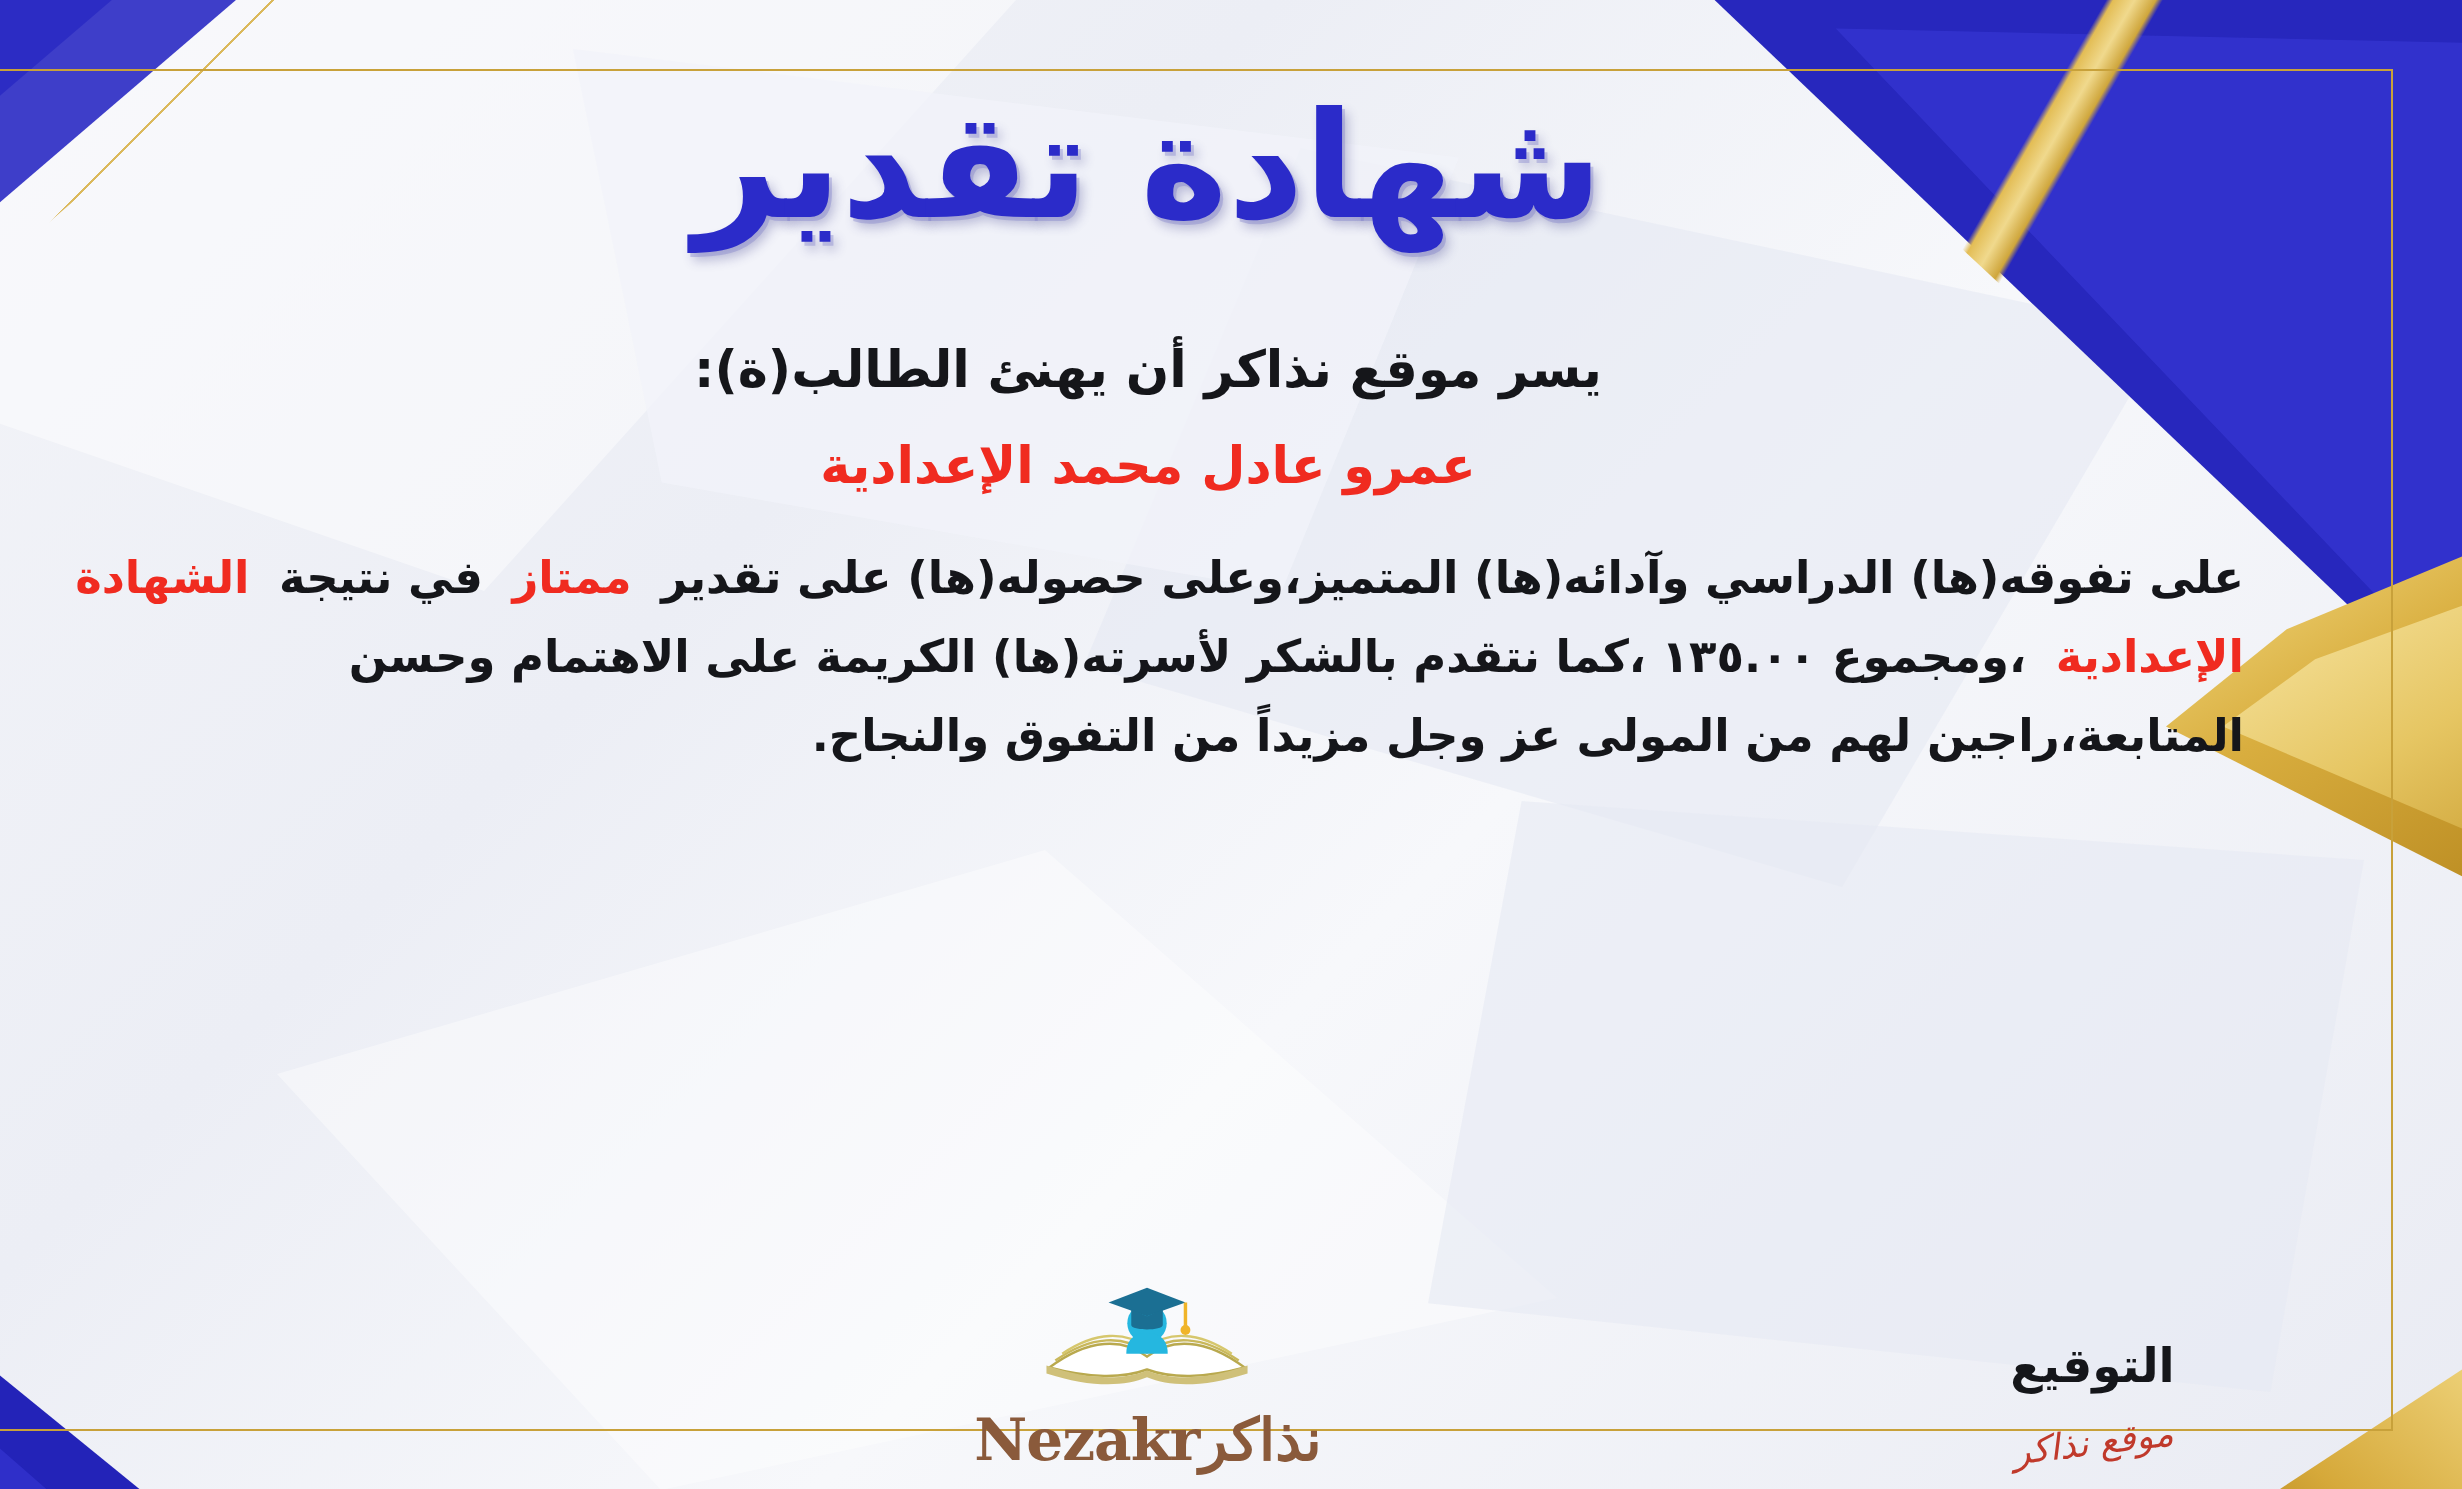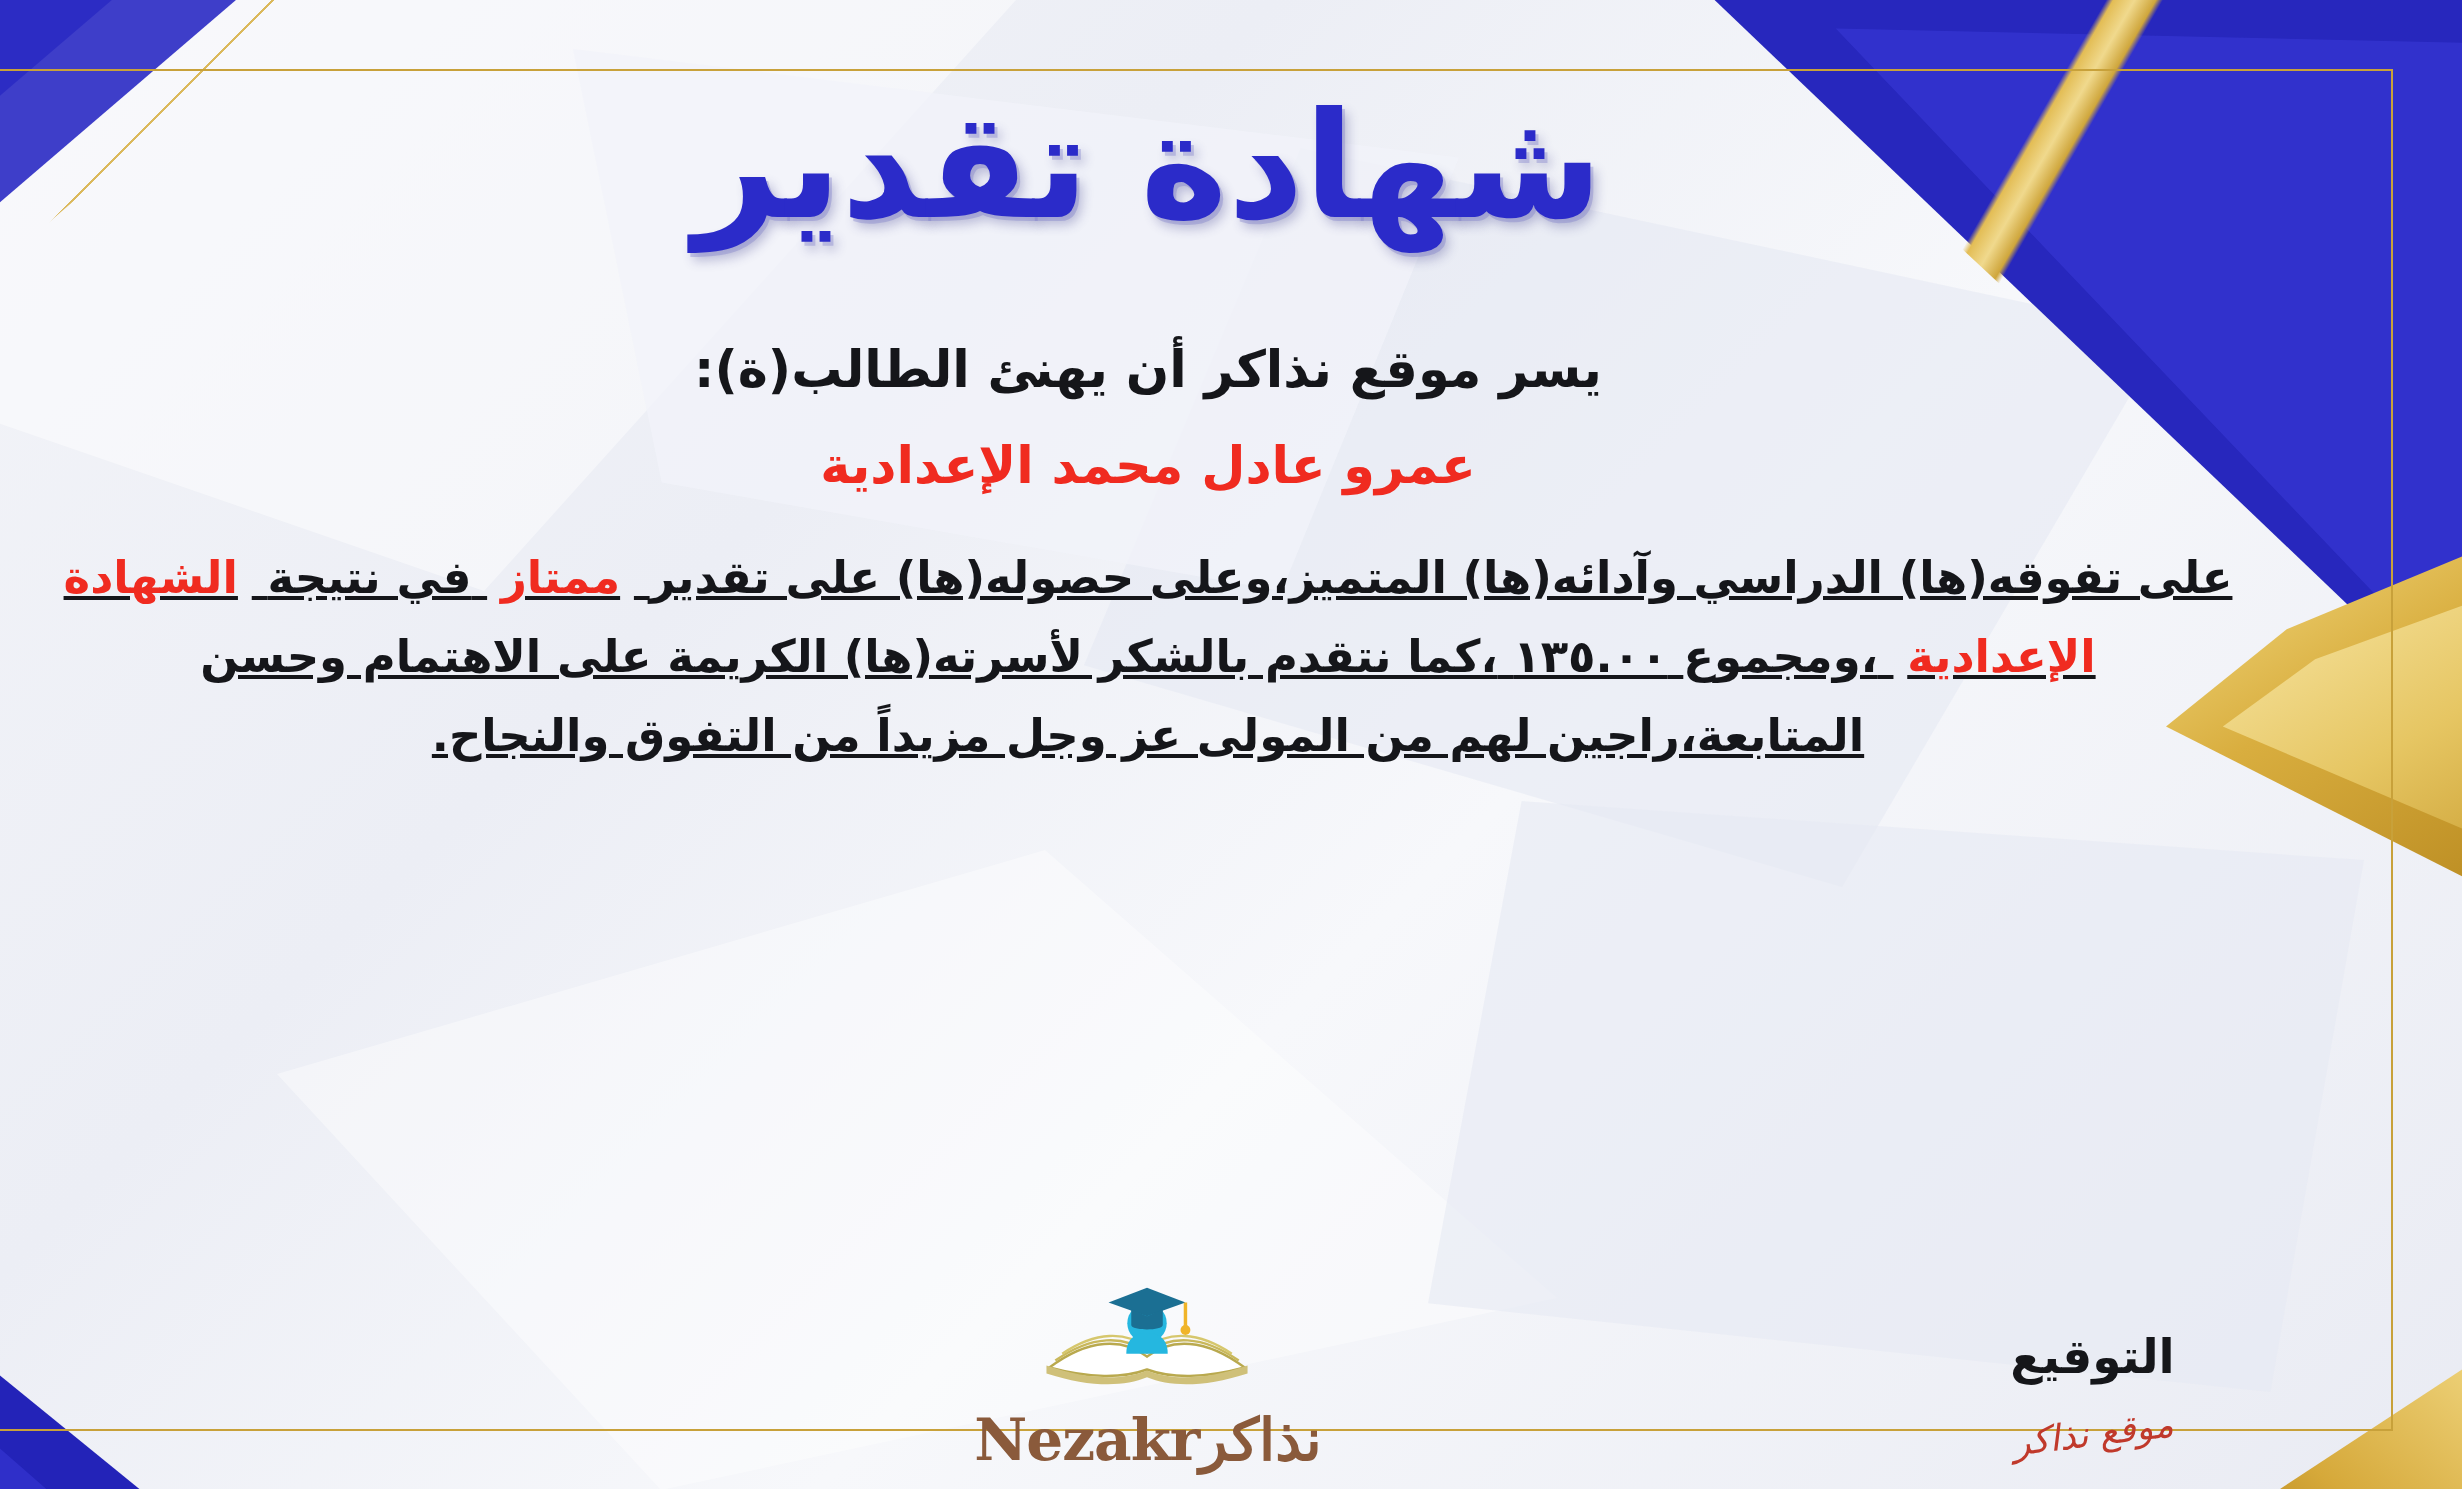--- a/index.html
+++ b/index.html
@@ -180,22 +180,21 @@
   }
 
   .body-text {
     margin-top: 44px;
     width: 2192px;
     font-size: 45px;
     font-weight: 600;
     line-height: 1.75;
     color: #15161a;
     direction: rtl;
-    text-align: center;
-    text-decoration: underline;
+    text-align: right;
   }
   .body-text .hl {
     color: #f02b20;
     font-weight: 700;
     padding: 0 13.8px;
   }
   .body-text .grade-num {
     color: #15161a;
     font-weight: 600;
   }
@@ -205,21 +204,21 @@
     position: absolute;
     left: 0;
     right: 0;
     bottom: 0;
     height: 305px;
   }
 
   .signature-block {
     position: absolute;
     right: 197px;
-    bottom: 36px;
+    bottom: 27px;
     width: 345px;
     text-align: center;
     direction: rtl;
   }
   .signature-label {
     font-size: 47px;
     font-weight: 600;
     color: #15161a;
   }
   .signature-script {

